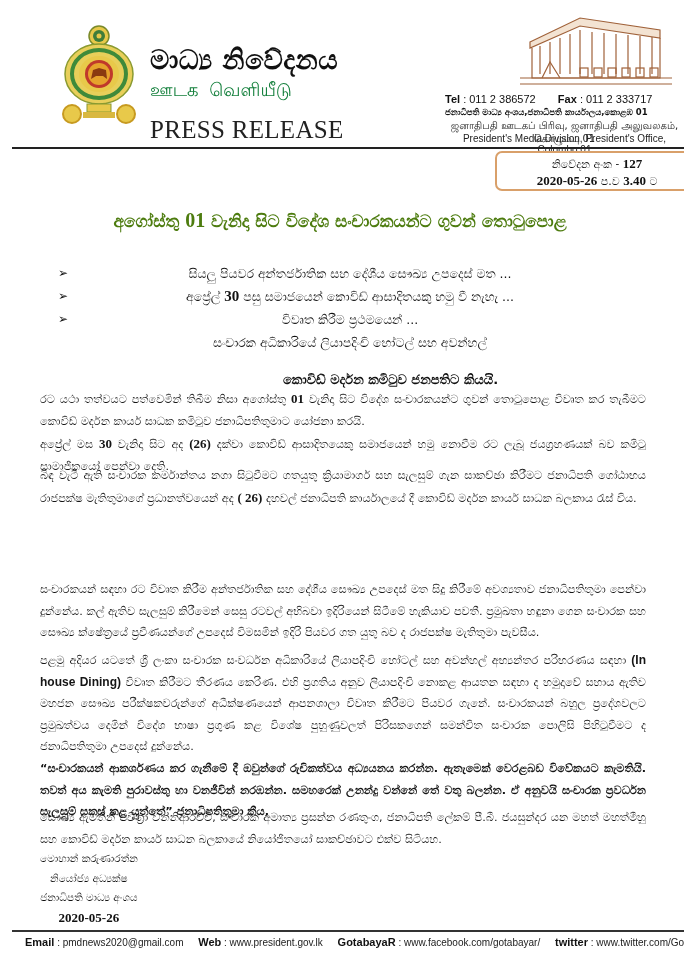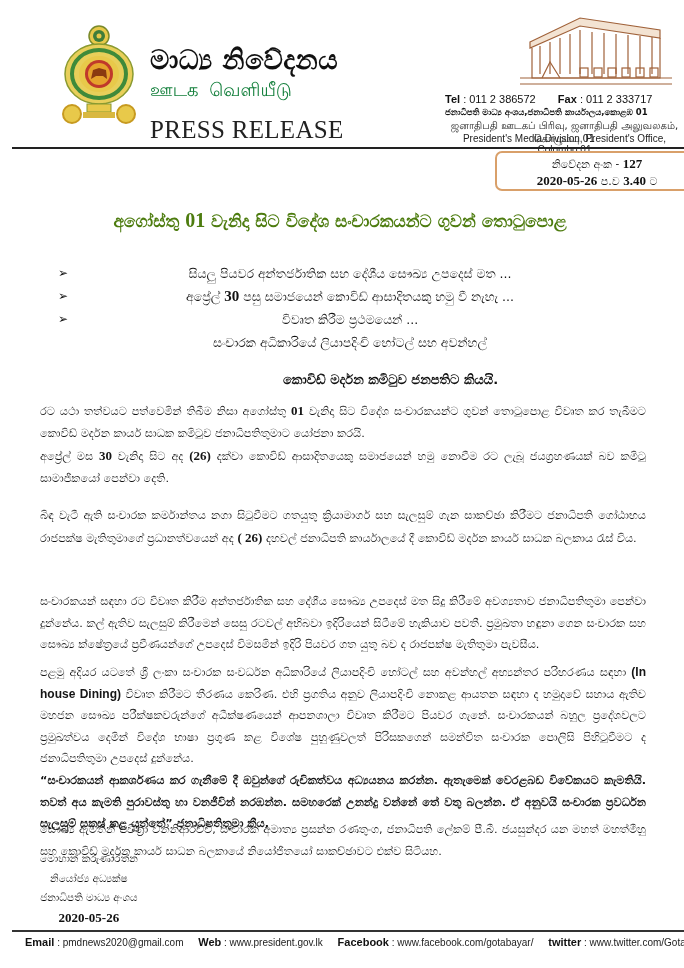--- a/index.html
+++ b/index.html
@@ -34,21 +34,21 @@
   .release-box b { font-family: "Liberation Serif", serif; font-size: 13px; }
 
   
   .headline { left: 40px; top: 205px; width: 600px; font-family: "DejaVu Sans", sans-serif; font-size: 17px; font-weight: bold; line-height: 31px; color: #4d7c0f; }
 
   .bullets { left: 58px; top: 262px; width: 560px; margin: 0; padding: 0; list-style: none; font-family: "DejaVu Sans", sans-serif; font-size: 12.5px; line-height: 23px; color: #111; }
   .bullets li { position: relative; padding-left: 24px; }
   .bullet-icon { position: absolute; left: 0; top: 0; font-size: 12px; }
   .sub-heading { left: 283px; top: 352px; font-family: "DejaVu Sans", sans-serif; font-weight: bold; font-size: 13px; color: #111; margin-top: 20px; }
 
-  .body-text { left: 40px; width: 606px; font-family: "DejaVu Sans", sans-serif; font-size: 11.3px; line-height: 21.5px; text-align: justify; color: #151515; margin-top: 12px; }
+  .body-text { left: 40px; width: 606px; font-family: "DejaVu Sans", sans-serif; font-size: 11.3px; line-height: 21.5px; text-align: justify; color: #151515; }
   .body-text b { font-family: "Liberation Serif", serif; font-size: 13px; }
   .body-text .en { font-family: "Liberation Sans", sans-serif; font-weight: bold; font-size: 12px; }
 
   .sig { left: 40px; top: 849px; font-family: "DejaVu Sans", sans-serif; font-size: 10.5px; line-height: 19.5px; color: #111; }
   .sig .date { font-family: "Liberation Serif", serif; font-weight: bold; font-size: 13px; }
 
   .rule-bottom { left: 12px; top: 930px; width: 672px; height: 2px; background: #333; }
   .footer { left: 25px; top: 936px; width: 650px; font-family: "Liberation Sans", sans-serif; font-size: 10px; color: #222; white-space: nowrap; }
   .footer .lbl { font-weight: bold; font-size: 11px; color: #111; }
   .footer .item { margin-right: 12px; }
@@ -139,21 +139,21 @@
 </ul>
 
 <div class="abs sub-heading">කොවිඩ් මර්දන කමිටුව ජනපතිට කියයි.</div>
 
 <div class="abs body-text" style="top:388px;">
   <span>රට යථා තත්වයට පත්වෙමින් තිබීම නිසා අගෝස්තු </span><b>01</b><span> වැනිදා සිට විදේශ සංචාරකයන්ට ගුවන් තොටුපොළ විවෘත කර තැබීමට කොවිඩ් මර්දන කාර්ය සාධක කමිටුව ජනාධිපතිතුමාට යෝජනා කරයි.</span>
 </div>
 <div class="abs body-text" style="top:433px;">
   <span>අප්‍රේල් මස </span><b>30</b><span> වැනිදා සිට අද </span><b>(26)</b><span> දක්වා කොවිඩ් ආසාදිතයෙකු සමාජයෙන් හමු නොවීම රට ලැබූ ජයග්‍රහණයක් බව කමිටු සාමාජිකයෝ පෙන්වා දෙති.</span>
 </div>
-<div class="abs body-text" style="top:493px;">
+<div class="abs body-text" style="top:465px;">
   <span>බිඳ වැටී ඇති සංචාරක කර්මාන්තය නගා සිටුවීමට ගතයුතු ක්‍රියාමාර්ග සහ සැලසුම් ගැන සාකච්ඡා කිරීමට ජනාධිපති ගෝඨාභය රාජපක්ෂ මැතිතුමාගේ ප්‍රධානත්වයෙන් අද </span><b>( 26)</b><span> දහවල් ජනාධිපති කාර්යාලයේ දී කොවිඩ් මර්දන කාර්ය සාධක බලකාය රැස් විය.</span>
 </div>
 <div class="abs body-text" style="top:579px;">සංචාරකයන් සඳහා රට විවෘත කිරීම අන්තර්ජාතික සහ දේශීය සෞඛ්‍ය උපදෙස් මත සිදු කිරීමේ අවශ්‍යතාව ජනාධිපතිතුමා පෙන්වා දුන්නේය. කල් ඇතිව සැලසුම් කිරීමෙන් සෙසු රටවල් අභිබවා ඉදිරියෙන් සිටීමේ හැකියාව පවතී. ප්‍රමුඛතා හඳුනා ගෙන සංචාරක සහ සෞඛ්‍ය ක්ෂේත්‍රයේ ප්‍රවීණයන්ගේ උපදෙස් විමසමින් ඉදිරි පියවර ගත යුතු බව ද රාජපක්ෂ මැතිතුමා පැවසීය.</div>
 <div class="abs body-text" style="top:650px;">
   <span>පළමු අදියර යටතේ ශ්‍රී ලංකා සංචාරක සංවර්ධන අධිකාරියේ ලියාපදිංචි හෝටල් සහ අවන්හල් අභ්‍යන්තර පරිභරණය සඳහා </span><span class="en">(In house Dining)</span><span> විවෘත කිරීමට තීරණය කෙරිණ. එහි ප්‍රගතිය අනුව ලියාපදිංචි නොකළ ආයතන සඳහා ද හමුදාවේ සහාය ඇතිව මහජන සෞඛ්‍ය පරීක්ෂකවරුන්ගේ අධීක්ෂණයෙන් ආපනශාලා විවෘත කිරීමට පියවර ගැනේ. සංචාරකයන් බහුල ප්‍රදේශවලට ප්‍රමුඛත්වය දෙමින් විදේශ භාෂා ප්‍රගුණ කළ විශේෂ පුහුණුවලත් පිරිසකගෙන් සමන්විත සංචාරක පොලිසි පිහිටුවීමට ද ජනාධිපතිතුමා උපදෙස් දුන්නේය.</span>
 </div>
 <div class="abs body-text" style="top:758px;font-weight:bold;">“සංචාරකයන් ආකර්ශණය කර ගැනීමේ දී ඔවුන්ගේ රුචිකත්වය අධ්‍යයනය කරන්න. ඇතැමෙක් වෙරළබඩ විවේකයට කැමතියි. තවත් අය කැමති පුරාවස්තු හා වනජීවින් නරඹන්න. සමහරෙක් උනන්දු වන්නේ තේ වතු බලන්න. ඒ අනුවයි සංචාරක ප්‍රවර්ධන සැලසුම් සකස් කළ යුත්තේ” ජනාධිපතිතුමා කීය.</div>
 <div class="abs body-text" style="top:807px;">සෞඛ්‍ය ඇමතිනී පවිත්‍රා වන්නිආරච්චි, සංචාරක අමාත්‍ය ප්‍රසන්න රණතුංග, ජනාධිපති ලේකම් පී.බී. ජයසුන්දර යන මහත් මහත්මීහු සහ කොවිඩ් මර්දන කාර්ය සාධන බලකායේ නියෝජිතයෝ සාකච්ඡාවට එක්ව සිටියහ.</div>
 
 <div class="abs sig">
@@ -161,15 +161,15 @@
   <div>නියෝජ්‍ය අධ්‍යක්ෂ</div>
   <div>ජනාධිපති මාධ්‍ය අංශය</div>
   <div class="date">2020-05-26</div>
 </div>
 
 <div class="abs rule-bottom"></div>
 
 <div class="abs footer">
   <span class="item"><span class="lbl">Email</span><span> : pmdnews2020@gmail.com</span></span>
   <span class="item"><span class="lbl">Web</span><span> : www.president.gov.lk</span></span>
-  <span class="item"><span class="lbl">Facebook</span><span> : www.facebook.com/gotabayar/</span></span>
+  <span class="item"><span class="lbl">GotabayaR</span><span> : www.facebook.com/gotabayar/</span></span>
   <span class="item"><span class="lbl">twitter</span><span> : www.twitter.com/GotabayaR</span></span>
 </div>
 
 </body></html>

